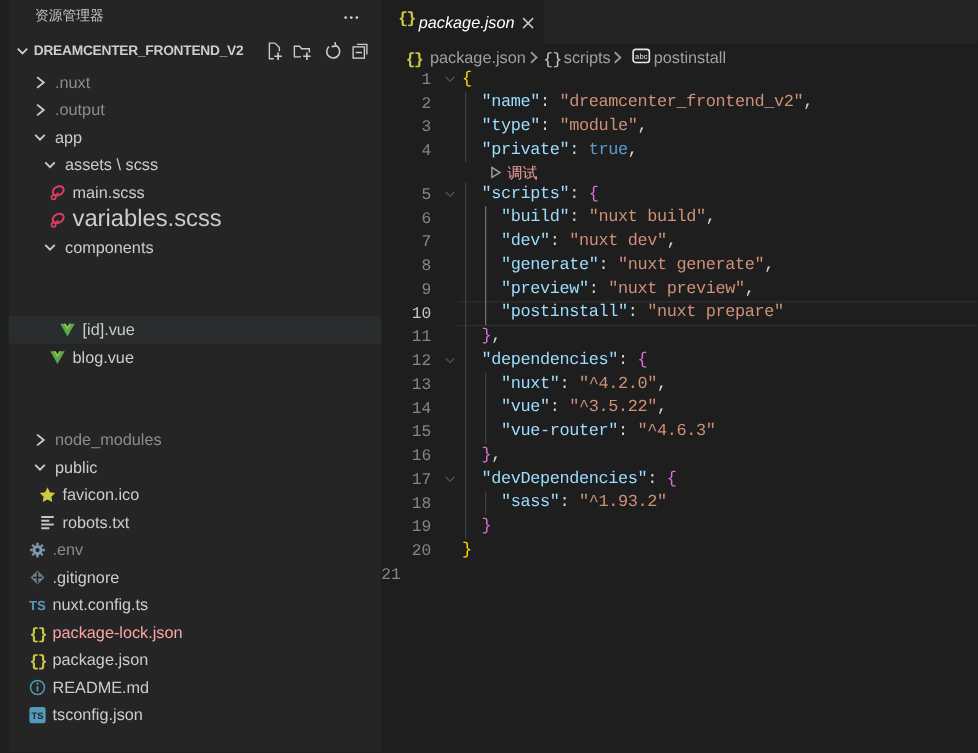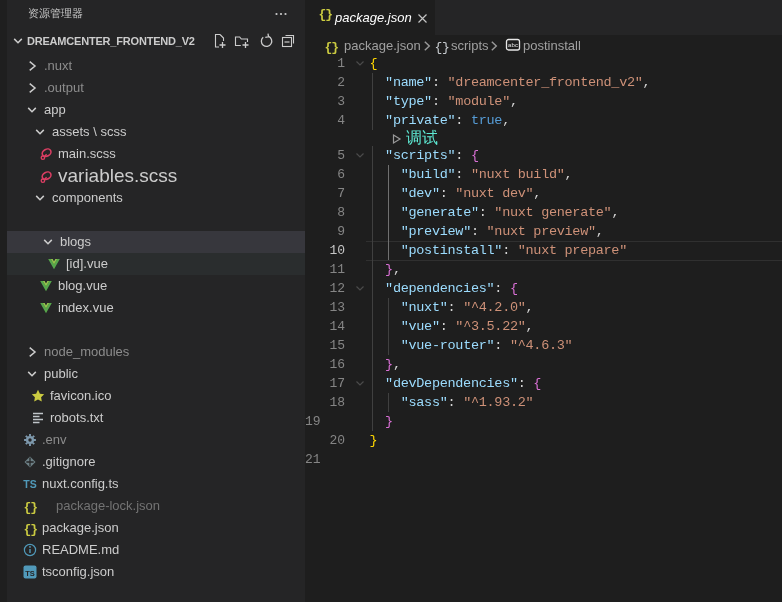--- a/index.html
+++ b/index.html
@@ -81,53 +81,38 @@
           <path d="M6.3 10.8 L8.6 8.2" stroke="#dc3e63" stroke-width="1.4" fill="none"></path>
         </svg></span>
       <span style="position:absolute;left:51px;top:0;line-height:22px;color:#cccccc;">variables.scss</span>
     </div>
 <div style="position:absolute;left:7px;width:298px;top:187px;height:22px;font-size:13px;">
       <span style="position:absolute;left:25px;top:3px;"><svg width="16" height="16" viewBox="0 0 16 16" style="">
           <path d="M4.2 5.9 L8 9.7 L11.8 5.9" stroke="#cccccc" stroke-width="1.5" fill="none"></path>
         </svg></span>
       <span style="position:absolute;left:45px;top:0;line-height:22px;color:#cccccc;">components</span>
     </div>
-<div style="position:absolute;left:7px;width:298px;top:231px;height:22px;background:#37373d;font-size:13px;">
-      <span style="position:absolute;left:33px;top:3px;"><svg width="16" height="16" viewBox="0 0 16 16" style="">
-          <path d="M4.2 5.9 L8 9.7 L11.8 5.9" stroke="#cccccc" stroke-width="1.5" fill="none"></path>
-        </svg></span>
-      <span style="position:absolute;left:53px;top:0;line-height:22px;color:#cccccc;">blogs</span>
-    </div>
 <div style="position:absolute;left:7px;width:298px;top:253px;height:22px;background:#2a2d2e;font-size:13px;">
       <span style="position:absolute;left:39px;top:3px;"><svg width="16" height="16" viewBox="0 0 16 16" style="">
           <polygon points="2.2,3 4.9,3 8,8.3 11.1,3 13.8,3 8,13.2" fill="#57a74c"></polygon>
           <polygon points="4.2,3 8,9.6 11.8,3 13.8,3 8,13.2 2.2,3" fill="none"></polygon>
           <polygon points="4.9,3 6.6,3 8,5.4 9.4,3 11.1,3 8,8.3" fill="#9bcc52"></polygon>
           <polygon points="5.9,3 8,6.6 10.1,3 11.1,3 8,8.3 4.9,3" fill="#8dc149" opacity="0.55"></polygon>
         </svg></span>
       <span style="position:absolute;left:59px;top:0;line-height:22px;color:#cccccc;">[id].vue</span>
     </div>
 <div style="position:absolute;left:7px;width:298px;top:275px;height:22px;font-size:13px;">
       <span style="position:absolute;left:31px;top:3px;"><svg width="16" height="16" viewBox="0 0 16 16" style="">
           <polygon points="2.2,3 4.9,3 8,8.3 11.1,3 13.8,3 8,13.2" fill="#57a74c"></polygon>
           <polygon points="4.2,3 8,9.6 11.8,3 13.8,3 8,13.2 2.2,3" fill="none"></polygon>
           <polygon points="4.9,3 6.6,3 8,5.4 9.4,3 11.1,3 8,8.3" fill="#9bcc52"></polygon>
           <polygon points="5.9,3 8,6.6 10.1,3 11.1,3 8,8.3 4.9,3" fill="#8dc149" opacity="0.55"></polygon>
         </svg></span>
       <span style="position:absolute;left:51px;top:0;line-height:22px;color:#cccccc;">blog.vue</span>
     </div>
-<div style="position:absolute;left:7px;width:298px;top:297px;height:22px;font-size:13px;">
-      <span style="position:absolute;left:31px;top:3px;"><svg width="16" height="16" viewBox="0 0 16 16" style="">
-          <polygon points="2.2,3 4.9,3 8,8.3 11.1,3 13.8,3 8,13.2" fill="#57a74c"></polygon>
-          <polygon points="4.2,3 8,9.6 11.8,3 13.8,3 8,13.2 2.2,3" fill="none"></polygon>
-          <polygon points="4.9,3 6.6,3 8,5.4 9.4,3 11.1,3 8,8.3" fill="#9bcc52"></polygon>
-          <polygon points="5.9,3 8,6.6 10.1,3 11.1,3 8,8.3 4.9,3" fill="#8dc149" opacity="0.55"></polygon>
-        </svg></span>
-      <span style="position:absolute;left:51px;top:0;line-height:22px;color:#cccccc;">index.vue</span>
-    </div>
 <div style="position:absolute;left:7px;width:298px;top:341px;height:22px;font-size:13px;">
       <span style="position:absolute;left:17px;top:3px;"><svg width="16" height="16" viewBox="0 0 16 16" style="">
           <path d="M5.7 3.7 L11 8 L5.7 12.3" stroke="#cccccc" stroke-width="1.5" fill="none"></path>
         </svg></span>
       <span style="position:absolute;left:37px;top:0;line-height:22px;color:#8c8c8c;">node_modules</span>
     </div>
 <div style="position:absolute;left:7px;width:298px;top:363px;height:22px;font-size:13px;">
       <span style="position:absolute;left:17px;top:3px;"><svg width="16" height="16" viewBox="0 0 16 16" style="">
           <path d="M4.2 5.9 L8 9.7 L11.8 5.9" stroke="#cccccc" stroke-width="1.5" fill="none"></path>
         </svg></span>
@@ -164,21 +149,21 @@
       <span style="position:absolute;left:15px;top:3px;"><svg width="16" height="16" viewBox="0 0 16 16" style="">
           <text x="8" y="12" font-family="Liberation Sans,sans-serif" font-size="10.5" font-weight="bold" fill="#519aba" text-anchor="middle">TS</text>
         </svg></span>
       <span style="position:absolute;left:35px;top:0;line-height:22px;color:#cccccc;">nuxt.config.ts</span>
     </div>
 <div style="position:absolute;left:7px;width:298px;top:495px;height:22px;font-size:13px;">
       <span style="position:absolute;left:15px;top:3px;"><svg width="16" height="16" viewBox="0 0 16 16" style="">
           <text x="1.5" y="13" font-family="Liberation Mono,monospace" font-size="13" font-weight="bold" fill="#cbcb41">{</text>
           <text x="8.2" y="13" font-family="Liberation Mono,monospace" font-size="13" font-weight="bold" fill="#cbcb41">}</text>
         </svg></span>
-      <span style="position:absolute;left:49px;top:0;line-height:22px;color:#737373;">package-lock.json</span>
+      <span style="position:absolute;left:35px;top:0;line-height:22px;color:#fca5a5;">package-lock.json</span>
     </div>
 <div style="position:absolute;left:7px;width:298px;top:517px;height:22px;font-size:13px;">
       <span style="position:absolute;left:15px;top:3px;"><svg width="16" height="16" viewBox="0 0 16 16" style="">
           <text x="1.5" y="13" font-family="Liberation Mono,monospace" font-size="13" font-weight="bold" fill="#cbcb41">{</text>
           <text x="8.2" y="13" font-family="Liberation Mono,monospace" font-size="13" font-weight="bold" fill="#cbcb41">}</text>
         </svg></span>
       <span style="position:absolute;left:35px;top:0;line-height:22px;color:#cccccc;">package.json</span>
     </div>
 <div style="position:absolute;left:7px;width:298px;top:539px;height:22px;font-size:13px;">
       <span style="position:absolute;left:15px;top:3px;"><svg width="16" height="16" viewBox="0 0 16 16" style="">
@@ -246,21 +231,21 @@
 <div style="position:absolute;left:305px;top:222px;width:40px;height:19px;line-height:19px;text-align:right;color:#858585;font-family:'Liberation Mono',monospace;font-size:13px;">9</div>
 <div style="position:absolute;left:305px;top:241px;width:40px;height:19px;line-height:19px;text-align:right;color:#c6c6c6;font-family:'Liberation Mono',monospace;font-size:13px;">10</div>
 <div style="position:absolute;left:305px;top:260px;width:40px;height:19px;line-height:19px;text-align:right;color:#858585;font-family:'Liberation Mono',monospace;font-size:13px;">11</div>
 <div style="position:absolute;left:305px;top:279px;width:40px;height:19px;line-height:19px;text-align:right;color:#858585;font-family:'Liberation Mono',monospace;font-size:13px;">12</div>
 <div style="position:absolute;left:305px;top:298px;width:40px;height:19px;line-height:19px;text-align:right;color:#858585;font-family:'Liberation Mono',monospace;font-size:13px;">13</div>
 <div style="position:absolute;left:305px;top:317px;width:40px;height:19px;line-height:19px;text-align:right;color:#858585;font-family:'Liberation Mono',monospace;font-size:13px;">14</div>
 <div style="position:absolute;left:305px;top:336px;width:40px;height:19px;line-height:19px;text-align:right;color:#858585;font-family:'Liberation Mono',monospace;font-size:13px;">15</div>
 <div style="position:absolute;left:305px;top:355px;width:40px;height:19px;line-height:19px;text-align:right;color:#858585;font-family:'Liberation Mono',monospace;font-size:13px;">16</div>
 <div style="position:absolute;left:305px;top:374px;width:40px;height:19px;line-height:19px;text-align:right;color:#858585;font-family:'Liberation Mono',monospace;font-size:13px;">17</div>
 <div style="position:absolute;left:305px;top:393px;width:40px;height:19px;line-height:19px;text-align:right;color:#858585;font-family:'Liberation Mono',monospace;font-size:13px;">18</div>
-<div style="position:absolute;left:305px;top:412px;width:40px;height:19px;line-height:19px;text-align:left;color:#858585;font-family:'Liberation Mono',monospace;font-size:13px;">19</div>
+<div style="position:absolute;left:305px;top:412px;width:40px;height:19px;line-height:19px;text-align:right;color:#858585;font-family:'Liberation Mono',monospace;font-size:13px;">19</div>
 <div style="position:absolute;left:305px;top:431px;width:40px;height:19px;line-height:19px;text-align:right;color:#858585;font-family:'Liberation Mono',monospace;font-size:13px;">20</div>
 <div style="position:absolute;left:305px;top:450px;width:40px;height:19px;line-height:19px;text-align:left;color:#858585;font-family:'Liberation Mono',monospace;font-size:13px;">21</div>
 <span style="position:absolute;left:352px;top:55px;"><svg width="16" height="16" viewBox="0 0 16 16" style="">
         <path d="M4.5 6.5 L8 10 L11.5 6.5" stroke="#4b4b4b" stroke-width="1.2" fill="none"></path>
       </svg></span>
 <span style="position:absolute;left:352px;top:147px;"><svg width="16" height="16" viewBox="0 0 16 16" style="">
         <path d="M4.5 6.5 L8 10 L11.5 6.5" stroke="#4b4b4b" stroke-width="1.2" fill="none"></path>
       </svg></span>
 <span style="position:absolute;left:352px;top:280px;"><svg width="16" height="16" viewBox="0 0 16 16" style="">
         <path d="M4.5 6.5 L8 10 L11.5 6.5" stroke="#4b4b4b" stroke-width="1.2" fill="none"></path>
@@ -281,17 +266,17 @@
 <div style="position:absolute;left:369.5px;top:260px;height:19px;line-height:19px;white-space:pre;font-family:'Liberation Mono',monospace;font-size:13.5px;letter-spacing:-0.3px;"><span style="color:#d4d4d4">  </span><span style="color:#da70d6">}</span><span style="color:#d4d4d4">,</span></div>
 <div style="position:absolute;left:369.5px;top:279px;height:19px;line-height:19px;white-space:pre;font-family:'Liberation Mono',monospace;font-size:13.5px;letter-spacing:-0.3px;"><span style="color:#d4d4d4">  </span><span style="color:#9cdcfe">"dependencies"</span><span style="color:#d4d4d4">: </span><span style="color:#da70d6">{</span></div>
 <div style="position:absolute;left:369.5px;top:298px;height:19px;line-height:19px;white-space:pre;font-family:'Liberation Mono',monospace;font-size:13.5px;letter-spacing:-0.3px;"><span style="color:#d4d4d4">    </span><span style="color:#9cdcfe">"nuxt"</span><span style="color:#d4d4d4">: </span><span style="color:#ce9178">"^4.2.0"</span><span style="color:#d4d4d4">,</span></div>
 <div style="position:absolute;left:369.5px;top:317px;height:19px;line-height:19px;white-space:pre;font-family:'Liberation Mono',monospace;font-size:13.5px;letter-spacing:-0.3px;"><span style="color:#d4d4d4">    </span><span style="color:#9cdcfe">"vue"</span><span style="color:#d4d4d4">: </span><span style="color:#ce9178">"^3.5.22"</span><span style="color:#d4d4d4">,</span></div>
 <div style="position:absolute;left:369.5px;top:336px;height:19px;line-height:19px;white-space:pre;font-family:'Liberation Mono',monospace;font-size:13.5px;letter-spacing:-0.3px;"><span style="color:#d4d4d4">    </span><span style="color:#9cdcfe">"vue-router"</span><span style="color:#d4d4d4">: </span><span style="color:#ce9178">"^4.6.3"</span></div>
 <div style="position:absolute;left:369.5px;top:355px;height:19px;line-height:19px;white-space:pre;font-family:'Liberation Mono',monospace;font-size:13.5px;letter-spacing:-0.3px;"><span style="color:#d4d4d4">  </span><span style="color:#da70d6">}</span><span style="color:#d4d4d4">,</span></div>
 <div style="position:absolute;left:369.5px;top:374px;height:19px;line-height:19px;white-space:pre;font-family:'Liberation Mono',monospace;font-size:13.5px;letter-spacing:-0.3px;"><span style="color:#d4d4d4">  </span><span style="color:#9cdcfe">"devDependencies"</span><span style="color:#d4d4d4">: </span><span style="color:#da70d6">{</span></div>
 <div style="position:absolute;left:369.5px;top:393px;height:19px;line-height:19px;white-space:pre;font-family:'Liberation Mono',monospace;font-size:13.5px;letter-spacing:-0.3px;"><span style="color:#d4d4d4">    </span><span style="color:#9cdcfe">"sass"</span><span style="color:#d4d4d4">: </span><span style="color:#ce9178">"^1.93.2"</span></div>
 <div style="position:absolute;left:369.5px;top:412px;height:19px;line-height:19px;white-space:pre;font-family:'Liberation Mono',monospace;font-size:13.5px;letter-spacing:-0.3px;"><span style="color:#d4d4d4">  </span><span style="color:#da70d6">}</span></div>
 <div style="position:absolute;left:369.5px;top:431px;height:19px;line-height:19px;white-space:pre;font-family:'Liberation Mono',monospace;font-size:13.5px;letter-spacing:-0.3px;"><span style="color:#ffd700">}</span></div>
-<div style="position:absolute;left:391px;top:130px;height:16px;line-height:16px;font-size:16px;color:#5eead4;"><svg width="11" height="12" viewBox="0 0 11 12" style="margin-right:4px;vertical-align:-2px;">
+<div style="position:absolute;left:391px;top:130px;height:16px;line-height:16px;font-size:12px;color:#fca5a5;"><svg width="11" height="12" viewBox="0 0 11 12" style="margin-right:4px;vertical-align:-2px;">
         <path d="M2.5 2 L9 6 L2.5 10 Z" stroke="#999999" stroke-width="1.2" fill="none"></path>
       </svg>调试</div>
 
 </div>
 
 </body></html>

